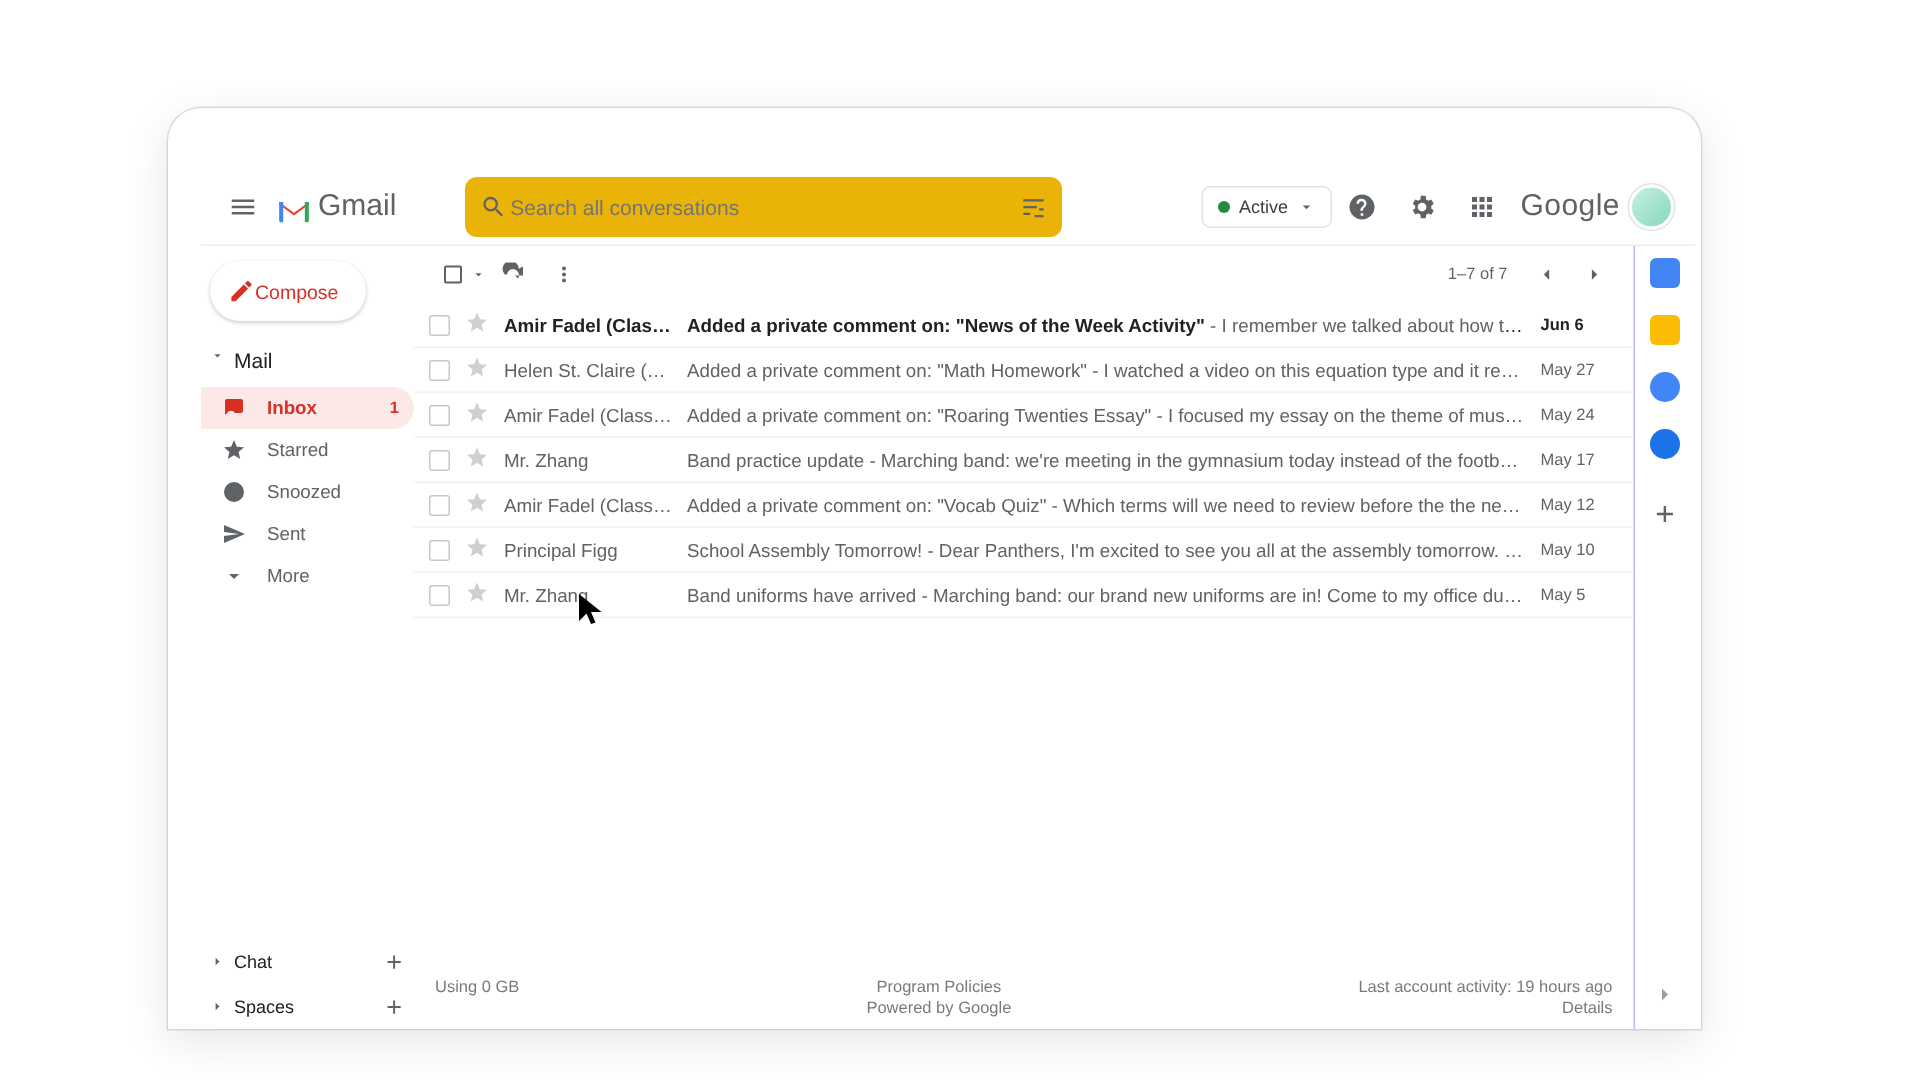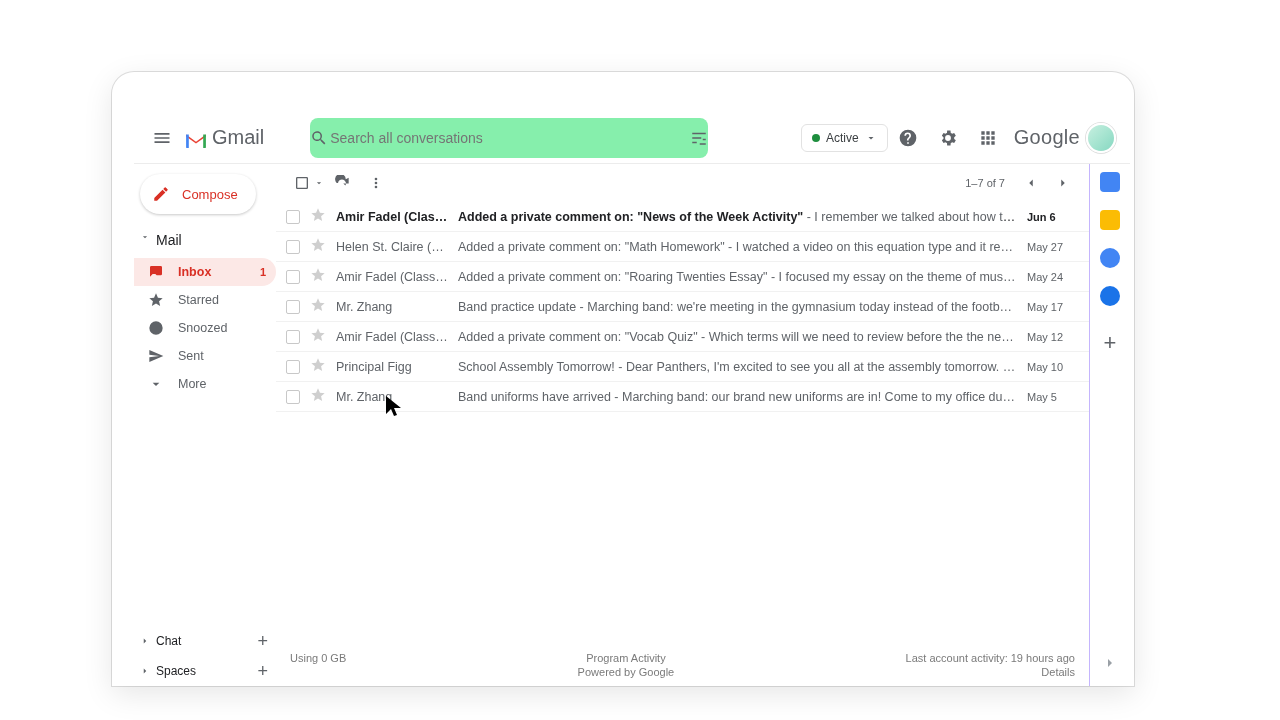--- a/index.html
+++ b/index.html
@@ -11,35 +11,35 @@
   border-radius:22px 22px 0 0;box-shadow:0 0 0 1px rgba(0,0,0,.12),0 8px 30px rgba(0,0,0,.10);
   overflow:hidden}
 .frame-inner{position:absolute;left:22px;top:40px;right:4px;bottom:0;display:flex;flex-direction:column;background:#fff}
 
 .topbar{height:52px;display:flex;align-items:center;padding:0 14px 0 8px;border-bottom:1px solid #ececec}
 .iconbtn{width:40px;height:40px;display:flex;align-items:center;justify-content:center;border-radius:50%;
   cursor:pointer;color:#5f6368}
 .iconbtn svg{width:20px;height:20px;fill:currentColor}
 .logo{display:flex;align-items:flex-end;gap:4px;margin-left:2px;margin-right:46px}
 .logo-txt{font-size:20px;color:#5f6368}
-.searchbar{flex:0 0 398px;height:40px;background:#86efac;border-radius:8px;display:flex;align-items:center;
-  padding:0 0;color:#5f6368}
+.searchbar{flex:0 0 398px;height:40px;background:#eab308;border-radius:8px;display:flex;align-items:center;
+  padding:0 10px;color:#5f6368}
 .searchbar input{flex:1;border:0;background:transparent;outline:none;font-size:14px;color:#202124}
 .spacer{flex:1}
 .status-chip{display:flex;align-items:center;gap:6px;height:28px;padding:0 10px;border:1px solid #e2e2e2;
   border-radius:6px;color:#3c4043;font-size:12px;cursor:pointer}
 .status-chip .dot{width:8px;height:8px;border-radius:50%;background:#1e8e3e}
 .google-word{font-size:20px;font-weight:500;letter-spacing:.3px;color:#5f6368;margin-left:6px}
 .avatar{width:30px;height:30px;border-radius:50%;background:linear-gradient(135deg,#c7f0e0,#86d8c1);
   border:2px solid #fff;box-shadow:0 0 0 1px #e0e0e0;margin-left:6px}
 
 .main{flex:1;display:flex;min-height:0}
 
 .sidebar{width:142px;flex:0 0 142px;display:flex;flex-direction:column;padding-top:6px}
-.compose{display:flex;align-items:center;gap:12px;margin:4px 0 14px 6px;padding:0 18px 0 12px;height:40px;
+.compose{display:flex;align-items:center;gap:0;margin:4px 0 14px 6px;padding:0 18px 0 12px;height:40px;
   border-radius:22px;box-shadow:0 1px 3px rgba(0,0,0,.22);background:#fff;cursor:pointer;width:fit-content}
 .compose span{color:#d93025;font-weight:500;font-size:13px}
 .sec-head{display:flex;align-items:flex-start;gap:6px;padding:4px 0 4px 6px;color:#202124;font-size:14px;
   font-weight:500;cursor:pointer}
 .sec-head svg{width:10px;height:10px;fill:#5f6368}
 .nav{list-style:none;margin:6px 0 0;padding:0}
 .nav li{display:flex;align-items:center;gap:14px;height:28px;padding:0 10px 0 14px;border-radius:0 16px 16px 0;
   cursor:pointer;color:#5f6368;font-size:12.5px}
 .nav li.active{background:#fce8e6;color:#d93025;font-weight:600}
 .nav li .lbl{flex:1}
@@ -314,21 +314,21 @@
               <span class="sender">Mr. Zhang</span>
               <span class="text"><span class="subj">Band uniforms have arrived</span><span class="snip"> - Marching band: our brand new uniforms are in! Come to my office during your free period today to pick yours up.</span></span>
               <span class="date">May 5</span>
             </div>
           </div>
       <div class="footer">
         <div class="col">
               <span>Using 0 GB</span>
             </div>
         <div class="col c">
-          <a>Program Activity</a>
+          <a>Program Policies</a>
           <span>Powered by Google</span>
         </div>
         <div class="col r">
           <span>Last account activity: 19 hours ago</span>
           <a>Details</a>
         </div>
       </div>
     </div>
 
     <div class="panel">

